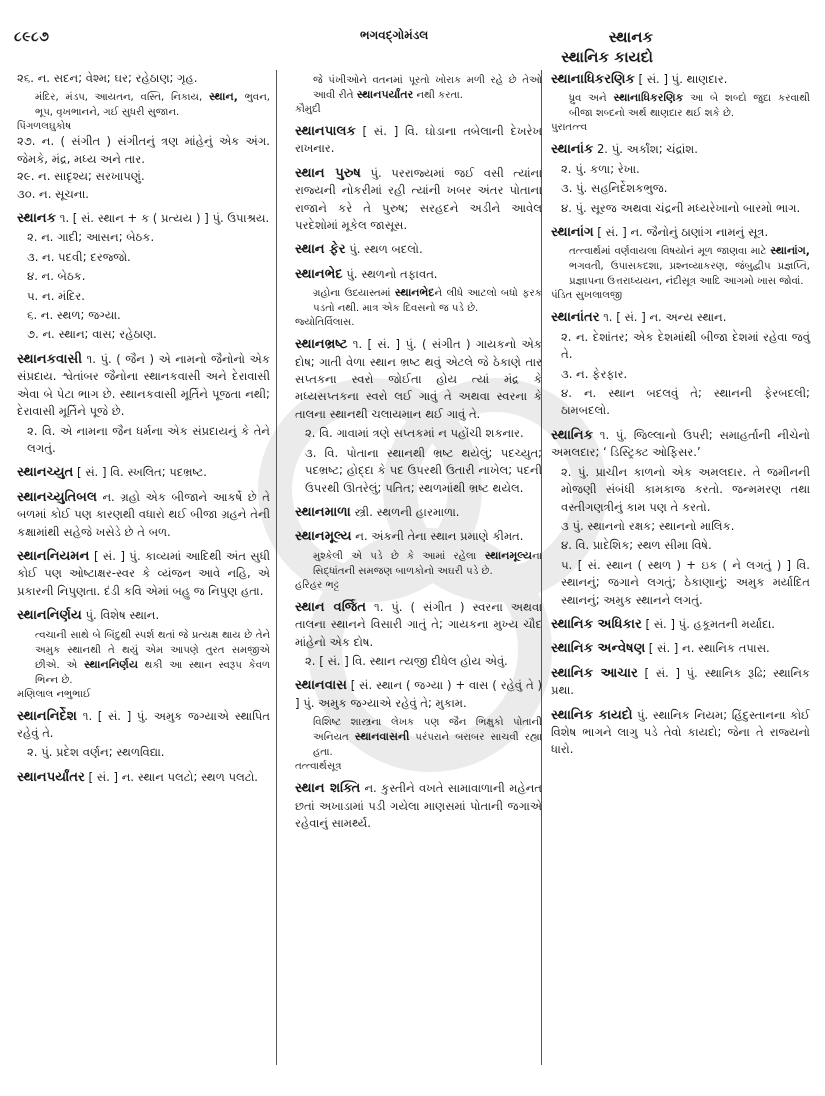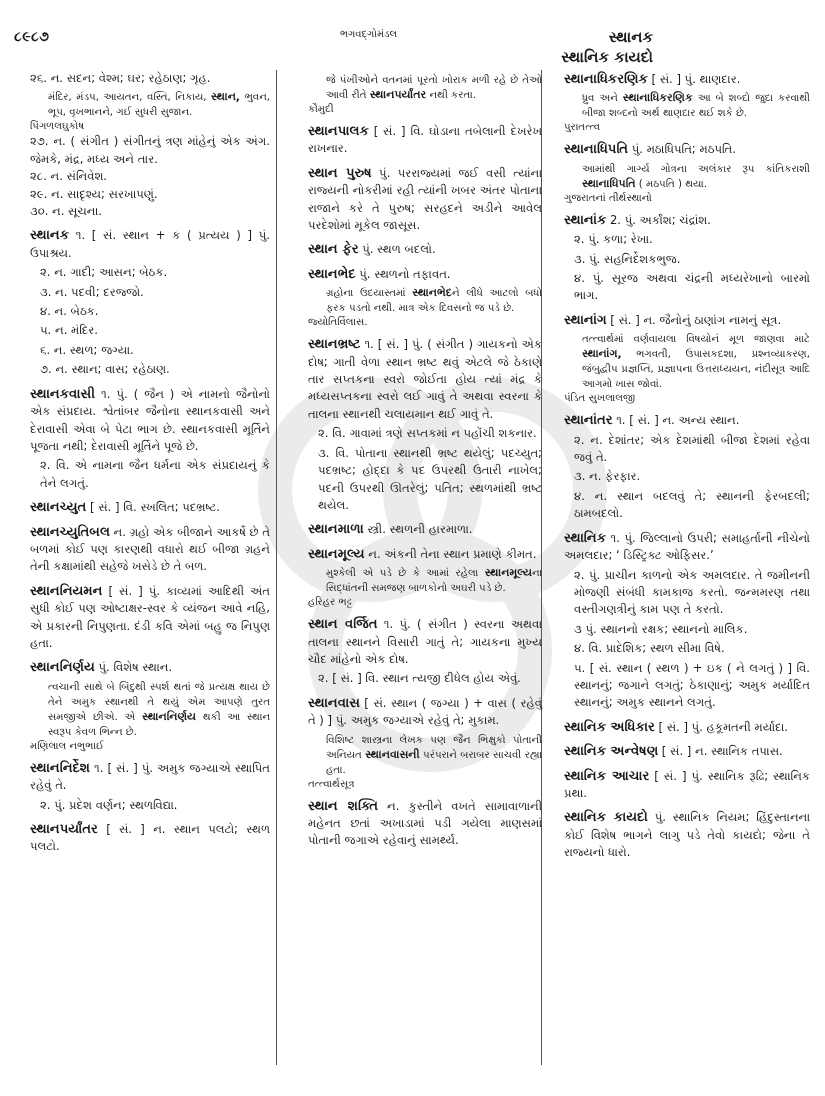--- a/index.html
+++ b/index.html
@@ -12,42 +12,42 @@
     position: absolute; left: 250px; top: 320px; width: 360px; height: 480px;
     pointer-events: none; z-index: 0;
   }
   .page-header {
     position: absolute; left: 0; top: 0; width: 671px; height: 60px; z-index: 2;
   }
   .page-number {
     position: absolute; left: 14px; top: 28px; font-size: 14px; font-weight: bold; letter-spacing: 0.5px;
   }
   .book-title {
-    position: absolute; left: 340px; top: 28px; font-size: 10px; font-weight: normal;
+    position: absolute; left: 360px; top: 28px; font-size: 12px; font-weight: bold;
   }
   .guide-first {
     position: absolute; right: 18px; top: 28px; font-size: 15px; font-weight: bold;
   }
   .guide-last {
     position: absolute; right: 18px; top: 48px; font-size: 15px; font-weight: bold;
   }
   .col {
     position: absolute; top: 70px; z-index: 2;
     font-size: 11.6px; line-height: 17.4px;
   }
   .col-1 { left: 14px; width: 256px; }
   .col-2 { left: 292px; width: 250px; }
   .col-3 { left: 548px; width: 262px; }
   .divider {
     position: absolute; top: 70px; width: 1px; height: 995px; background: #555; z-index: 1;
   }
   .divider-1 { left: 276px; }
   .divider-2 { left: 541px; }
 
-  .entry { margin: 0 0 6px 16px; text-align: justify; }
+  .entry { margin: 0 0 6px 3px; text-align: justify; }
   .entry .line { display: block; }
   .hw { font-weight: bold; font-size: 13.2px; }
   .sense { display: block; padding-left: 10px; margin-top: 2px; }
   .quote {
     display: block; font-size: 10.2px; line-height: 15px;
     padding-left: 18px; margin-top: 2px;
   }
   .quote .q-hw { font-weight: bold; font-size: 11px; }
   .source {
     display: block; text-align: left; font-size: 10.2px; line-height: 14px;
@@ -76,21 +76,20 @@
 
 <div class="col col-1">
   <div class="entry">
     <span class="line">૨૬. ન. સદન; વેશ્મ; ઘર; રહેઠાણ; ગૃહ.</span>
     <span class="quote">
       <span>મંદિર, મંડપ, આયતન, વસ્તિ, નિકાય, </span><span class="q-hw">સ્થાન,</span>
       <span>ભુવન, ભૂપ, વૃખભાનને, ગઈ સુધરી સુજાન.</span>
     </span>
     <span class="source">પિંગળલઘુકોષ</span>
     <span class="line">૨૭. ન. ( સંગીત ) સંગીતનું ત્રણ માંહેનું એક અંગ. જેમકે, મંદ્ર, મધ્ય અને તાર.</span>
-    <span class="line">૨૮. ન. સંનિવેશ.</span>
     <span class="line">૨૯. ન. સાદૃશ્ય; સરખાપણું.</span>
     <span class="line">૩૦. ન. સૂચના.</span>
   </div>
 
   <div class="entry">
     <span class="hw">સ્થાનક</span><span> ૧. [ સં. સ્થાન + ક ( પ્રત્યય ) ] પું. ઉપાશ્રય.</span>
     <span class="sense">૨. ન. ગાદી; આસન; બેઠક.</span>
     <span class="sense">૩. ન. પદવી; દરજ્જો.</span>
     <span class="sense">૪. ન. બેઠક.</span>
     <span class="sense">૫. ન. મંદિર.</span>
@@ -189,25 +188,20 @@
   </div>
 </div>
 
 <div class="col col-3">
   <div class="entry">
     <span class="hw">સ્થાનાધિકરણિક</span><span> [ સં. ] પું. થાણદાર.</span>
     <span class="quote"><span>ધ્રુવ અને </span><span class="q-hw">સ્થાનાધિકરણિક</span><span> આ બે શબ્દો જુદા કરવાથી બીજા શબ્દનો અર્થ થાણદાર થઈ શકે છે.</span></span>
     <span class="source">પુરાતત્ત્વ</span>
   </div>
 
-  <div class="entry">
-    <span class="hw">સ્થાનાધિપતિ</span><span> પું. મઠાધિપતિ; મઠપતિ.</span>
-    <span class="quote"><span>આમાંથી ગાર્ગ્ય ગોત્રના અલંકાર રૂપ કાંતિકરાશી </span><span class="q-hw">સ્થાનાધિપતિ</span><span> ( મઠપતિ ) થયા.</span></span>
-    <span class="source">ગુજરાતનાં તીર્થસ્થાનો</span>
-  </div>
 
   <div class="entry">
     <span class="hw">સ્થાનાંક</span><span> 2. પું. અર્કાંશ; ચંદ્રાંશ.</span>
     <span class="sense">૨. પું. કળા; રેખા.</span>
     <span class="sense">૩. પું. સહનિર્દેશકભુજ.</span>
     <span class="sense">૪. પું. સૂરજ અથવા ચંદ્રની મધ્યરેખાનો બારમો ભાગ.</span>
   </div>
 
   <div class="entry">
     <span class="hw">સ્થાનાંગ</span><span> [ સં. ] ન. જૈનોનું ઠાણાંગ નામનું સૂત્ર.</span>

